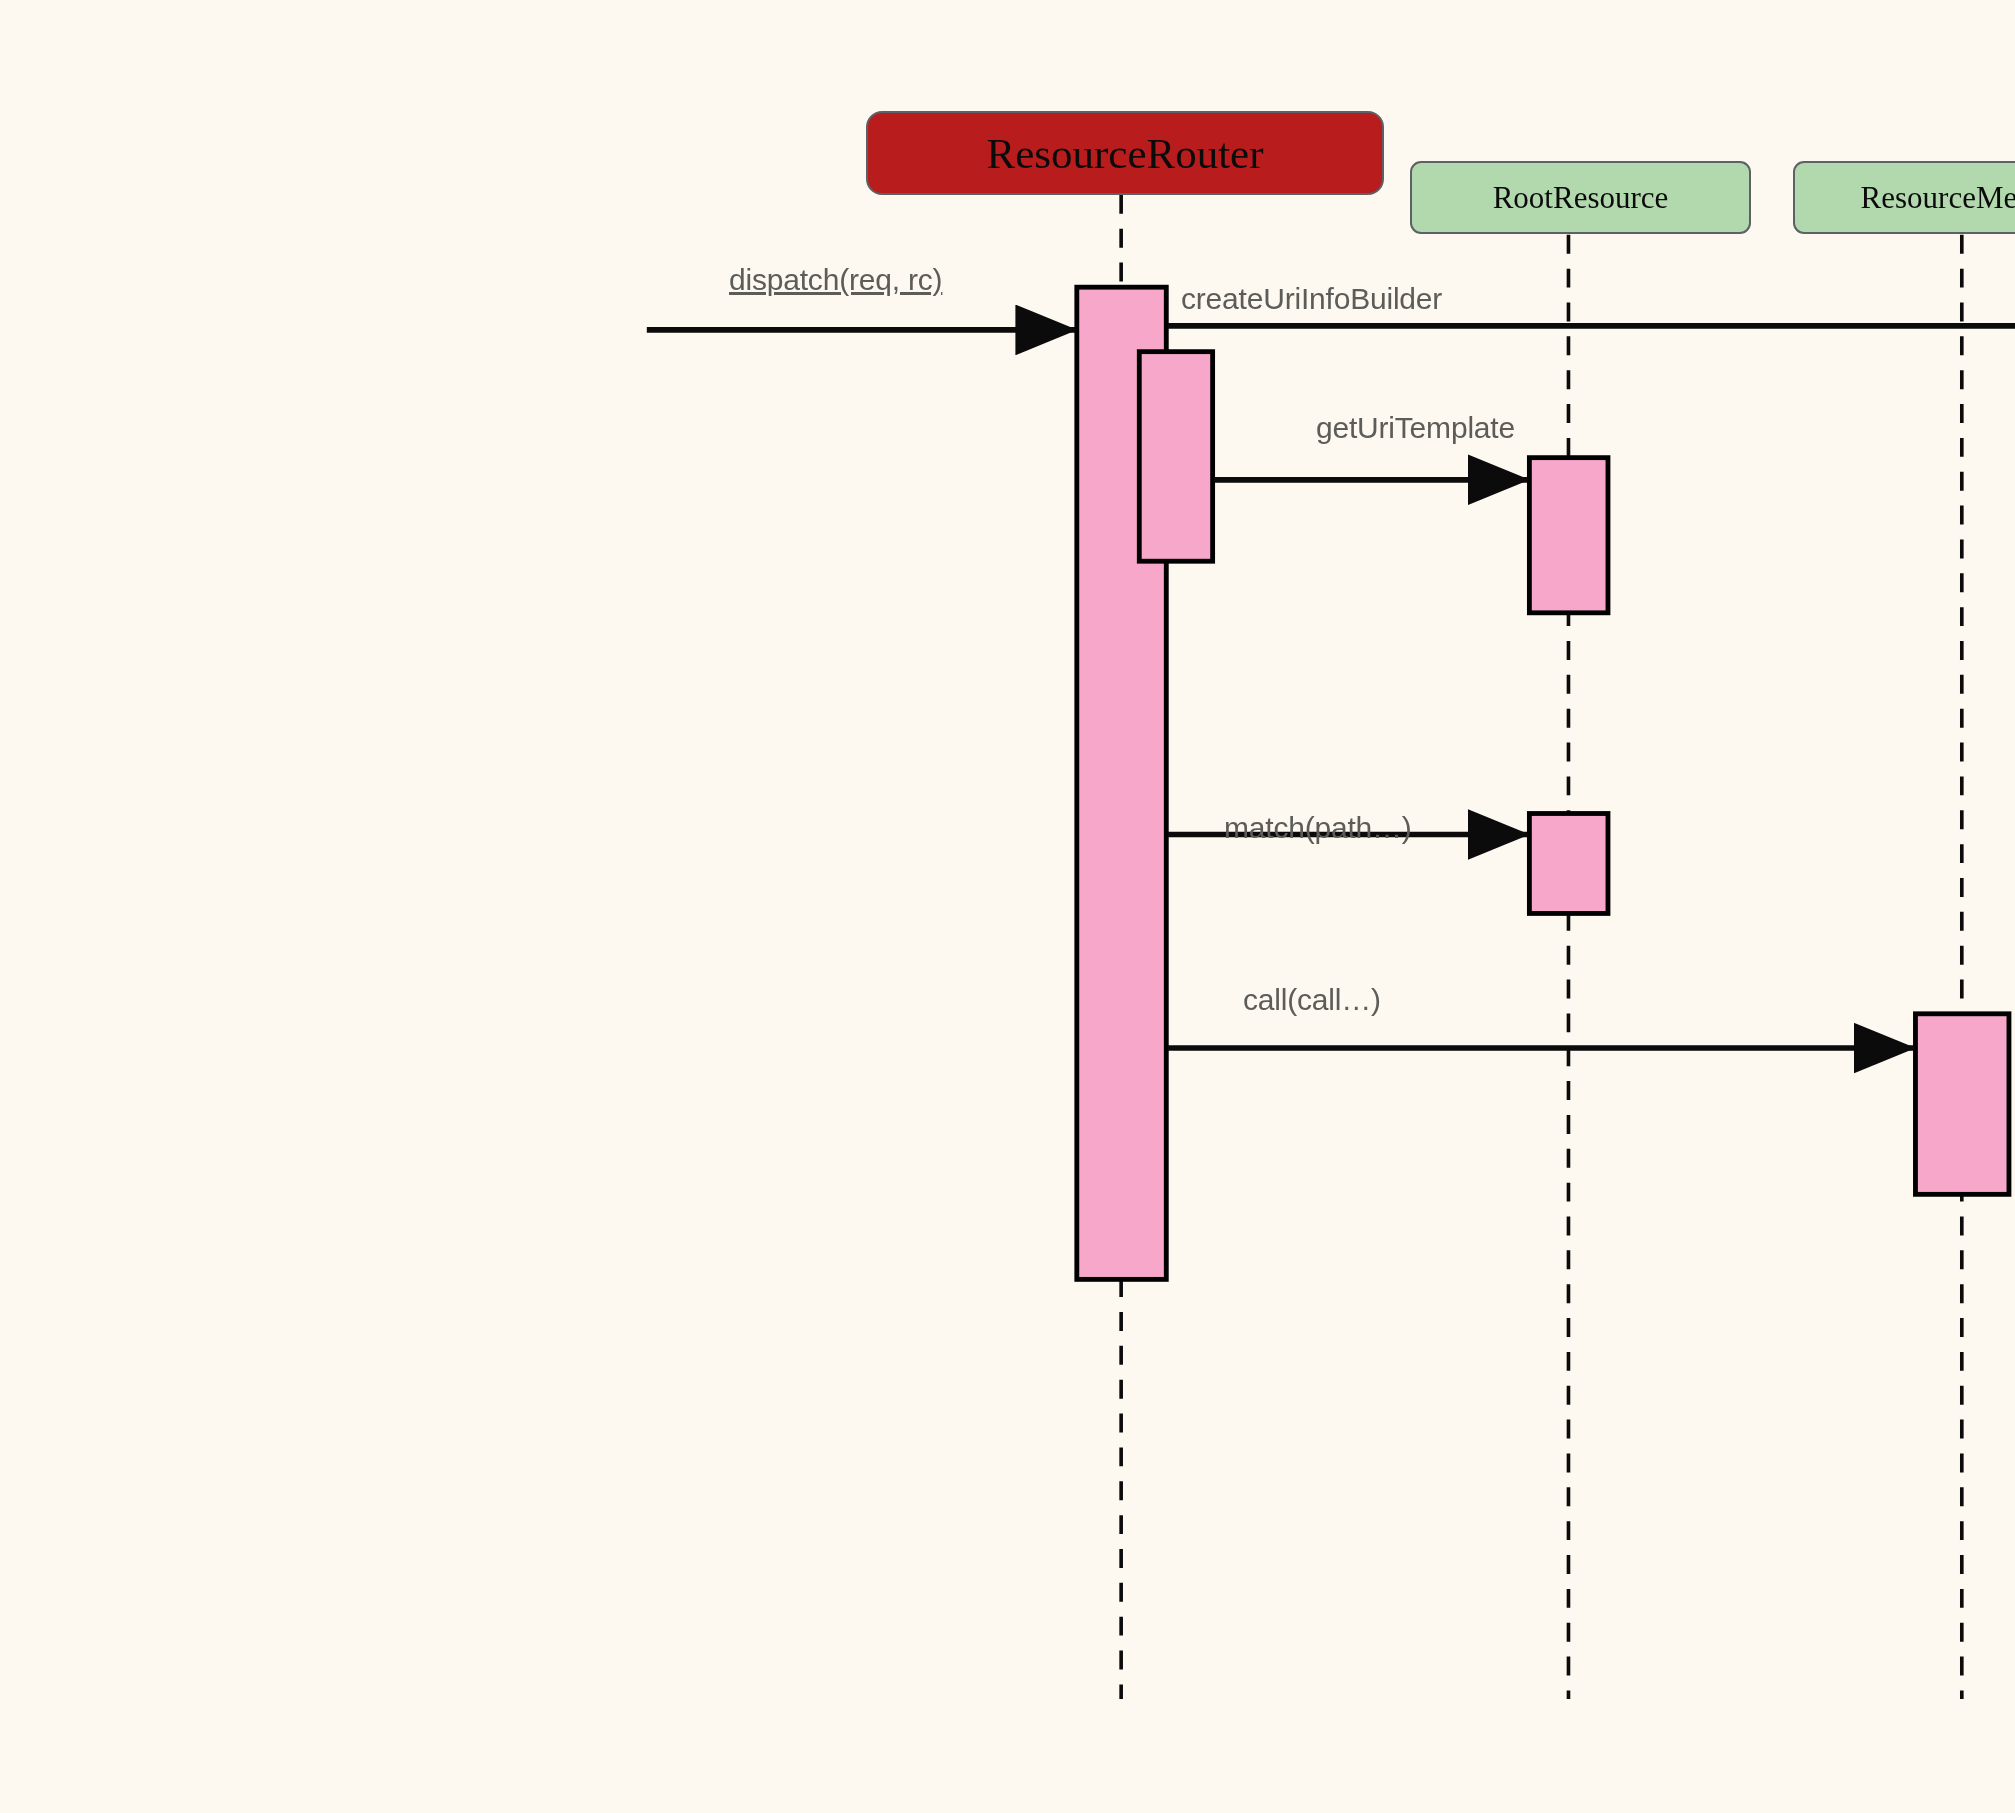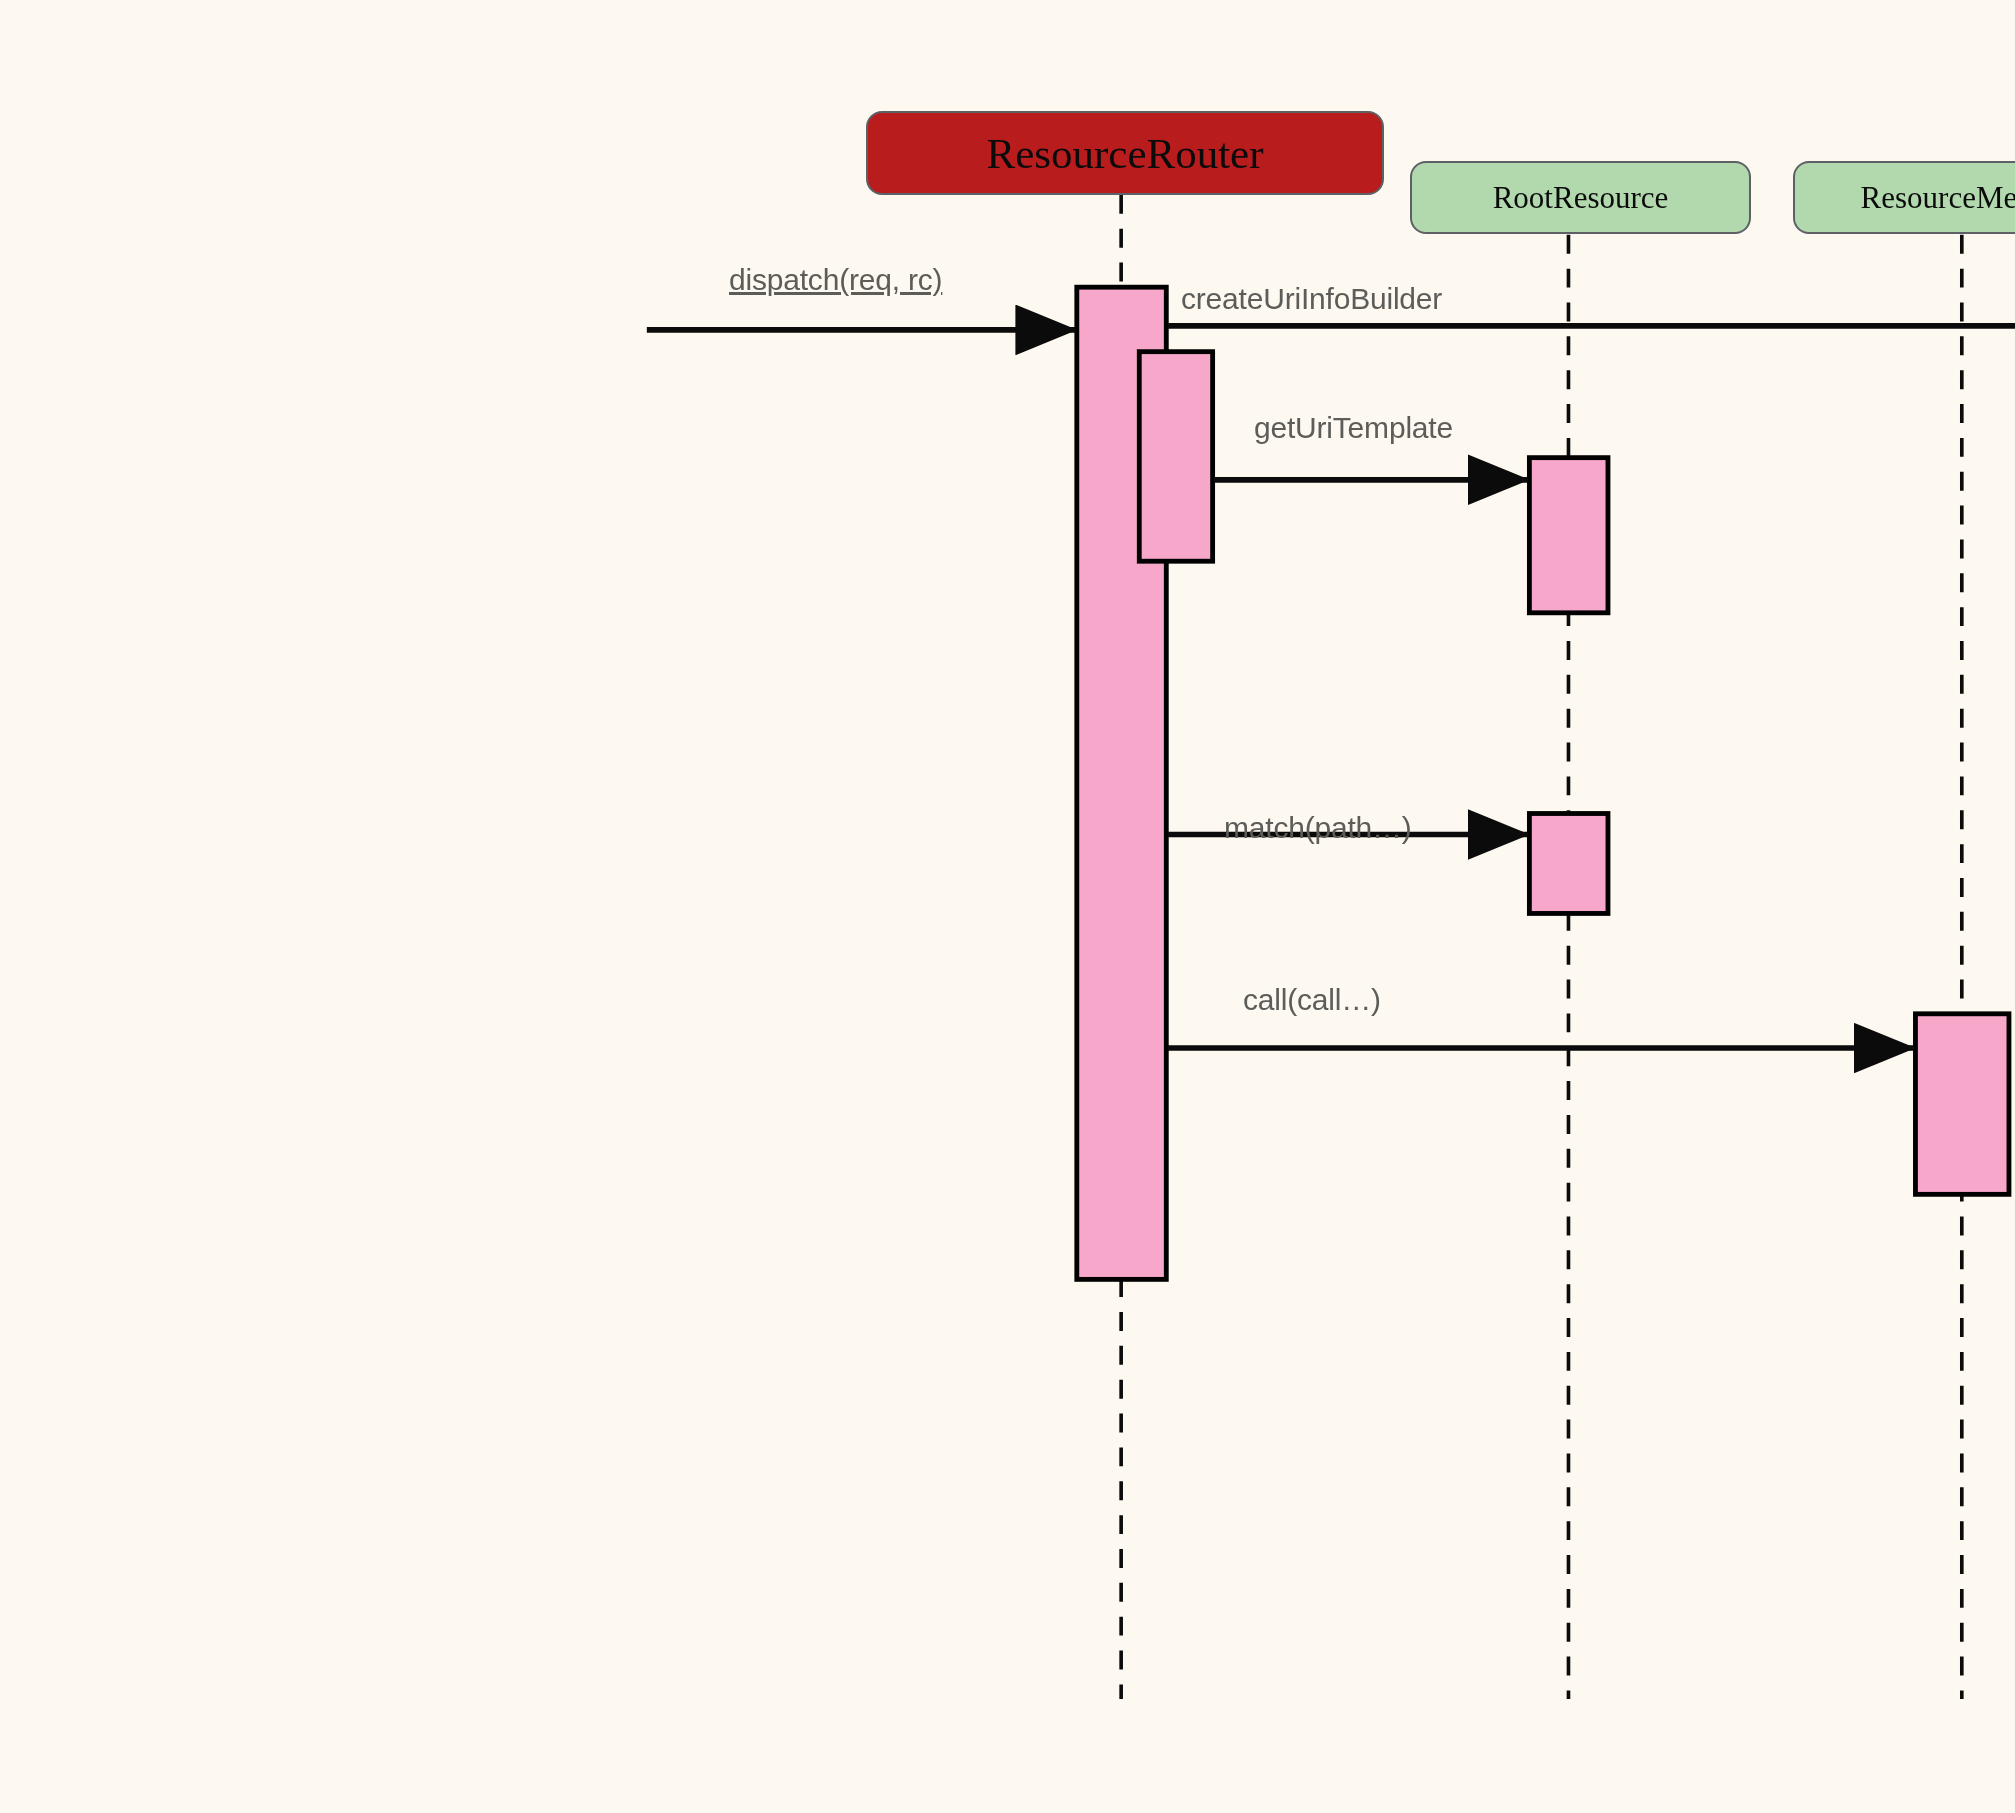--- a/index.html
+++ b/index.html
@@ -36,20 +36,21 @@
     white-space: nowrap;
     overflow: hidden;
   }
   .p-main {
     background: #bcd3ee;
     font-size: 43px;
   }
   .p-other {
     background: #b2d9ae;
     font-size: 31px;
+    border-radius: 11px;
   }
   .msg-label {
     position: absolute;
     font-family: "Liberation Sans", sans-serif;
     font-size: 30px;
     color: #5c5c58;
     white-space: nowrap;
     letter-spacing: -0.2px;
   }
 </style>
@@ -95,19 +96,19 @@
         <span>RootResource</span>
       </div>
       <div class="participant-box p-other" style="left: 1793px; top: 161px; width: 347px; height: 73px; background: rgb(178, 217, 174); border-color: rgb(93, 97, 102);">
         <span>ResourceMethod</span>
       </div>
     </div>
 
   <div id="labels-layer">
       <div class="msg-label" style="left: 729px; top: 263px; text-decoration: underline;">dispatch(req, rc)</div>
       <div class="msg-label" style="left: 1181px; top: 282px;">createUriInfoBuilder</div>
-      <div class="msg-label" style="left: 1254px; top: 411px;">getUriTemplate</div>
+      <div class="msg-label" style="left: 1316px; top: 411px;">getUriTemplate</div>
       <div class="msg-label" style="left: 1224px; top: 767px; margin-top: 44px;">match(path…)</div>
       <div class="msg-label" style="left: 1243px; top: 983px;">call(call…)</div>
     </div>
 
 </div>
 
 
 </body></html>

